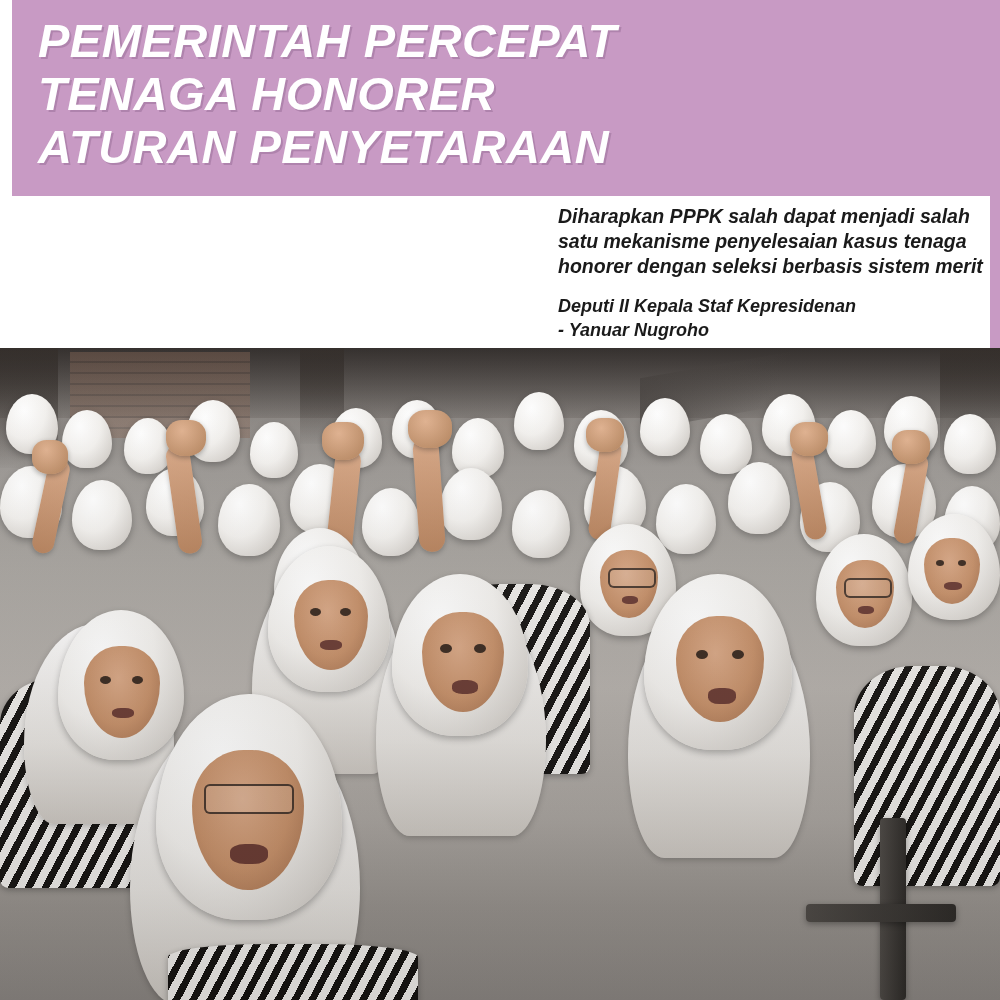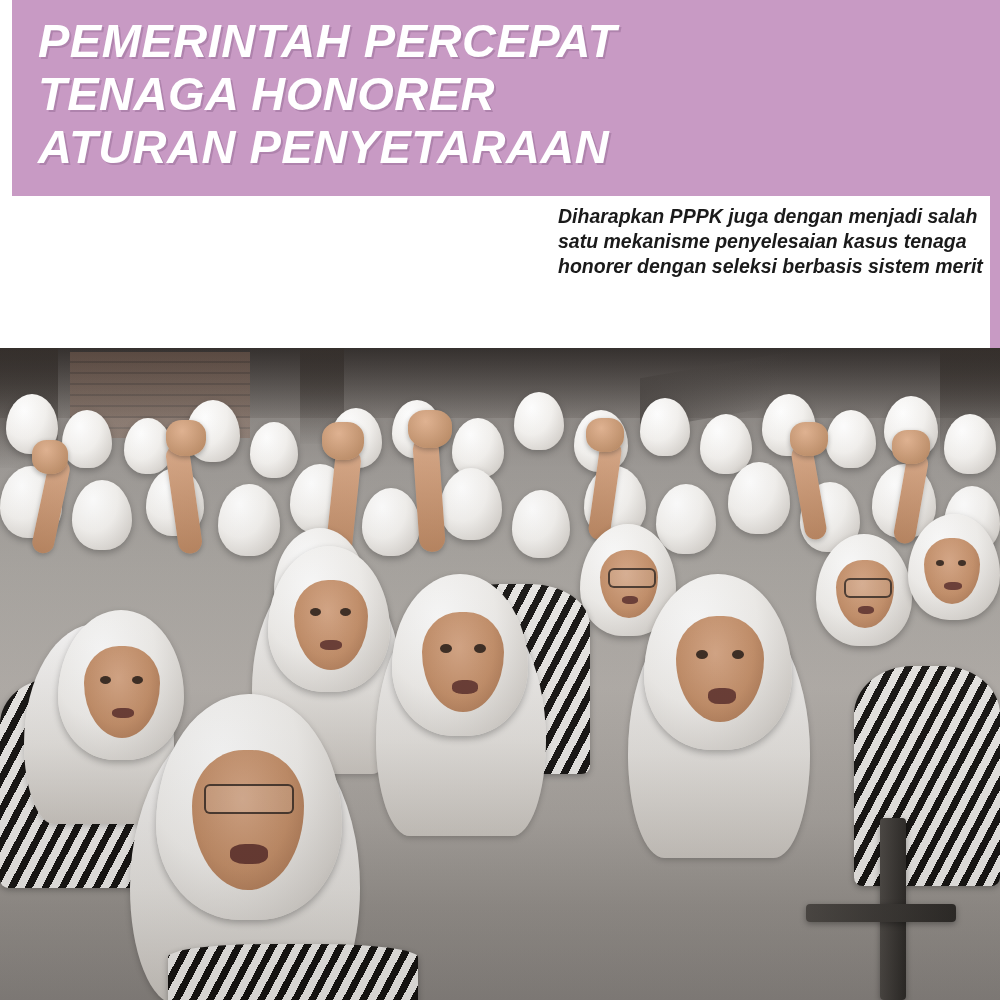--- a/index.html
+++ b/index.html
@@ -220,22 +220,24 @@
   <div class="header-band">
     <div class="headline">
       <span class="line">PEMERINTAH PERCEPAT</span>
       <span class="line">TENAGA HONORER</span>
       <span class="line">ATURAN PENYETARAAN</span>
     </div>
   </div>
 
   <div class="quote-band">
     <div class="purple-right"></div>
-    <div class="quote-text">Diharapkan PPPK juga dengan menjadi salah satu mekanisme penyelesaian kasus tenaga honorer dengan seleksi berbasis sistem merit</div>
+    <div class="quote-text">Diharapkan PPPK salah dapat menjadi salah satu mekanisme penyelesaian kasus tenaga honorer dengan seleksi berbasis sistem merit</div>
     <div class="quote-attrib">
+      <span class="name">Deputi II Kepala Staf Kepresidenan</span>
+      <span class="name">- Yanuar Nugroho</span>
     </div>
   </div>
 
   <div class="photo">
     <div class="sky"></div>
     <div class="hall-dark"></div>
     <div class="hall-pillar" style="left:0px;"></div>
     <div class="hall-pillar" style="left:300px;width:44px;height:96px;"></div>
     <div class="hall-pillar" style="left:940px;width:60px;height:110px;"></div>
     <div class="hall-brick"></div>

